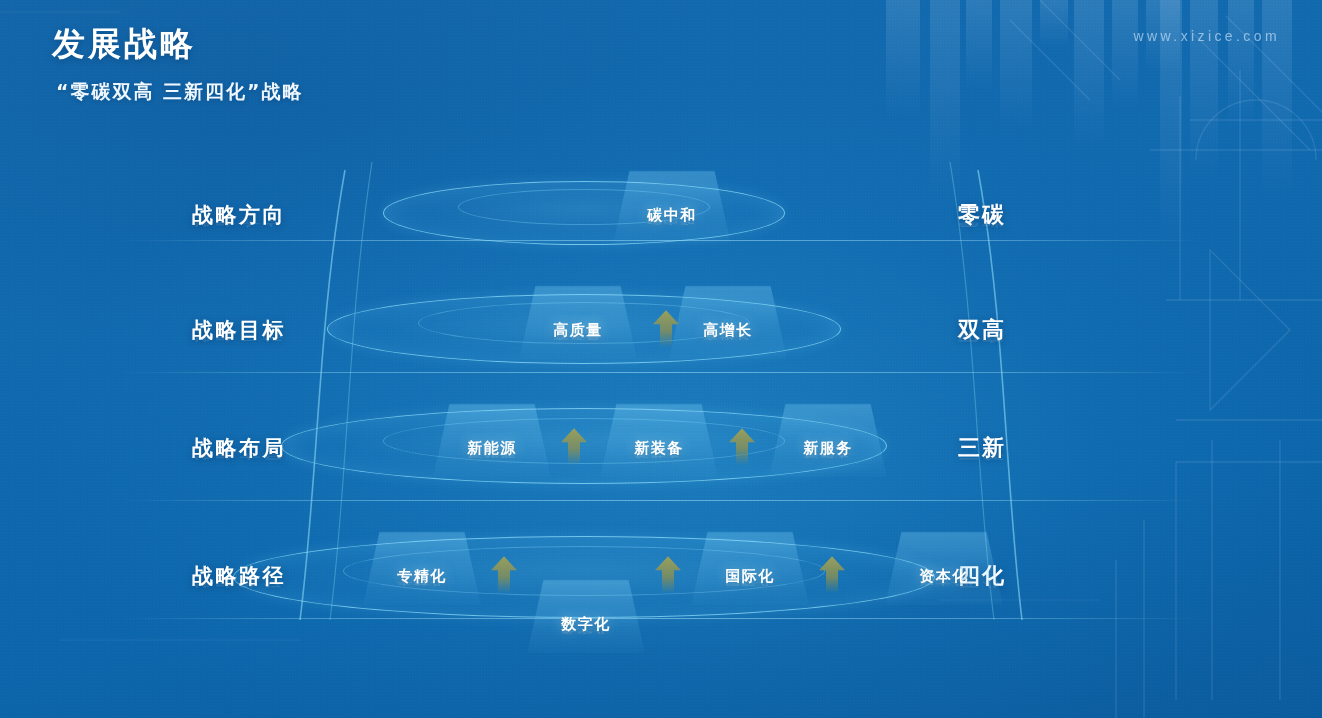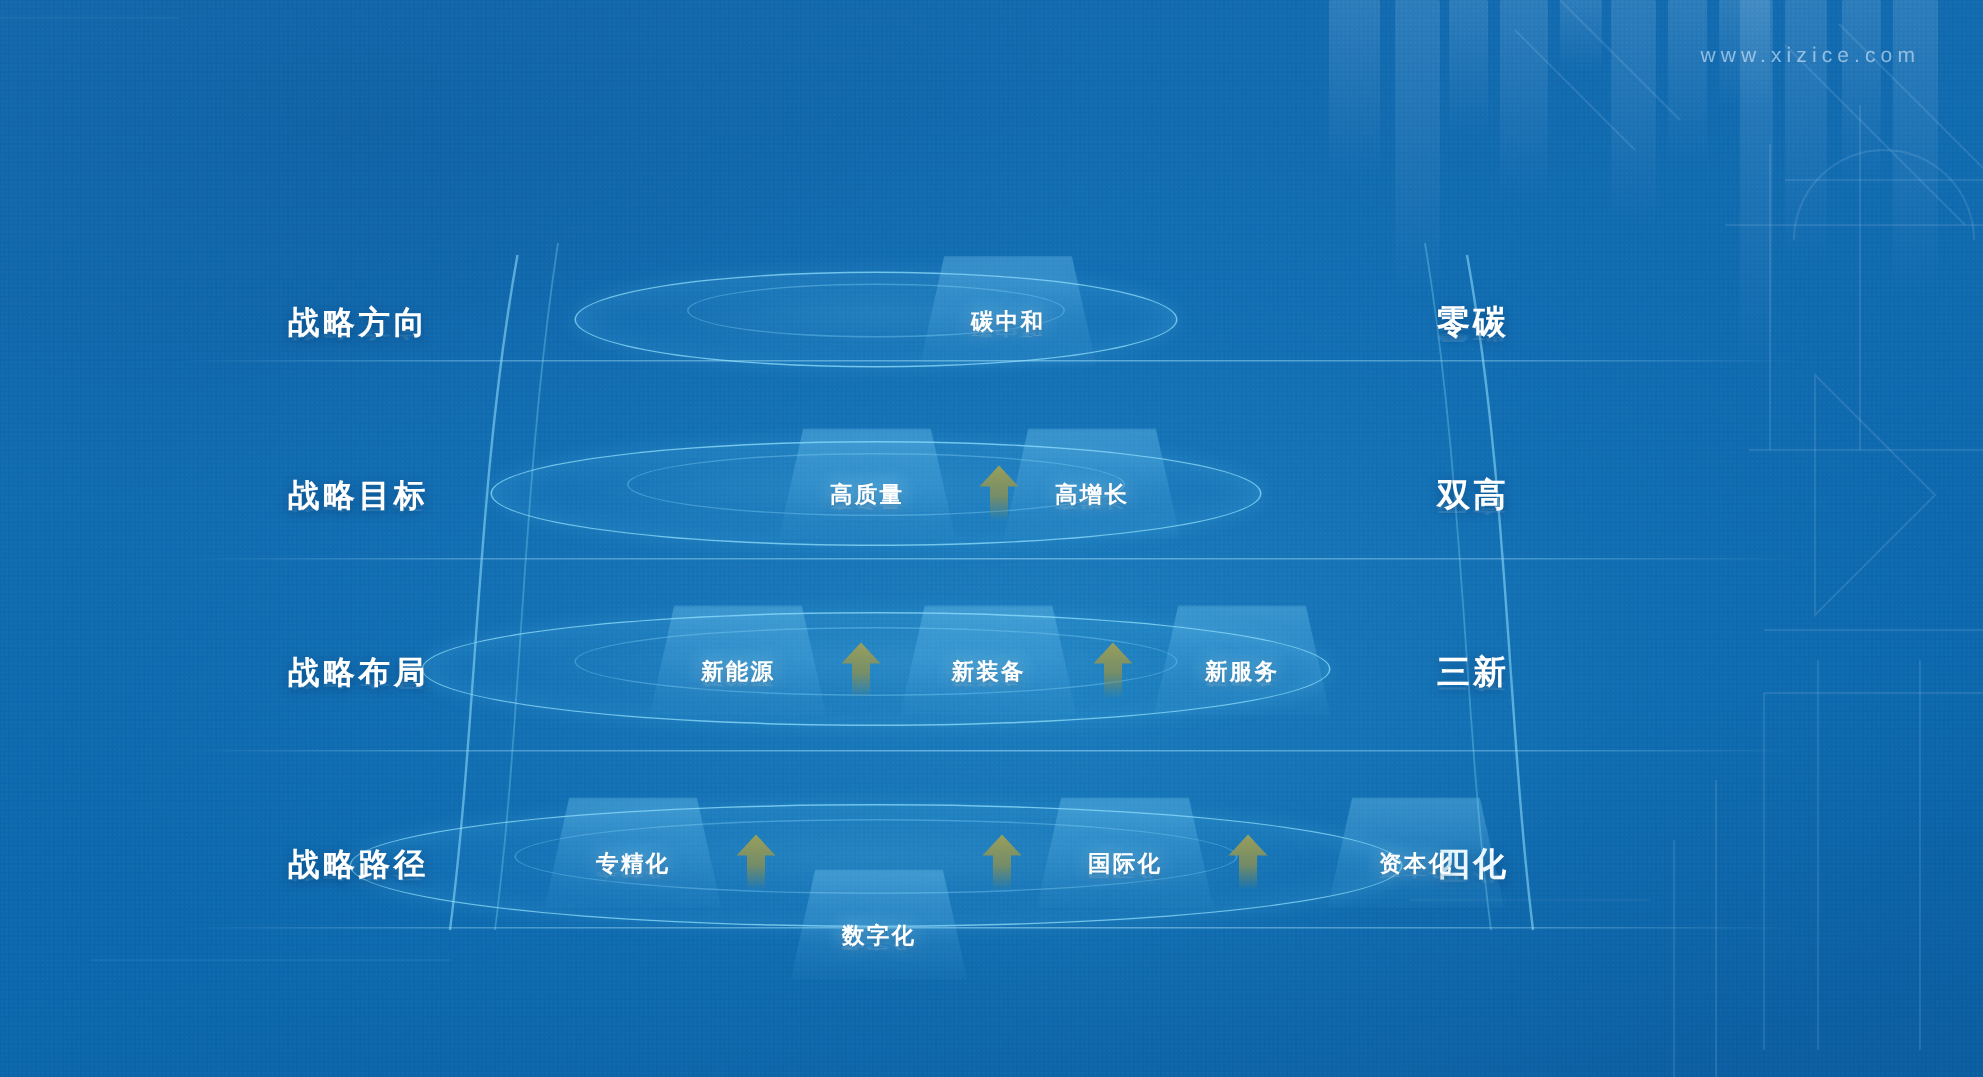--- a/index.html
+++ b/index.html
@@ -167,20 +167,24 @@
       <g stroke="rgba(175,215,248,.10)" stroke-width="1.1" fill="none">
         <path d="M60 640 L300 640"></path>
         <path d="M0 12 L120 12"></path>
         <path d="M940 600 L1100 600"></path>
       </g>
     </svg>
 
     <div class="dots"></div>
   </div>
 
+  <div class="header">
+    <div class="title">发展战略</div>
+    <div class="subtitle">“零碳双高 三新四化”战略</div>
+  </div>
   <div class="watermark">www.xizice.com</div>
 
   <div class="diagram">
 
     <svg class="cone" viewBox="0 0 1322 500" preserveAspectRatio="none">
       <g fill="none" stroke="rgba(150,228,255,.55)" stroke-width="1.6">
         <path d="M345 20 C318 170, 318 330, 300 470"></path>
         <path d="M978 20 C1005 170, 1005 330, 1022 470"></path>
       </g>
       <g fill="none" stroke="rgba(150,228,255,.30)" stroke-width="1.2">

